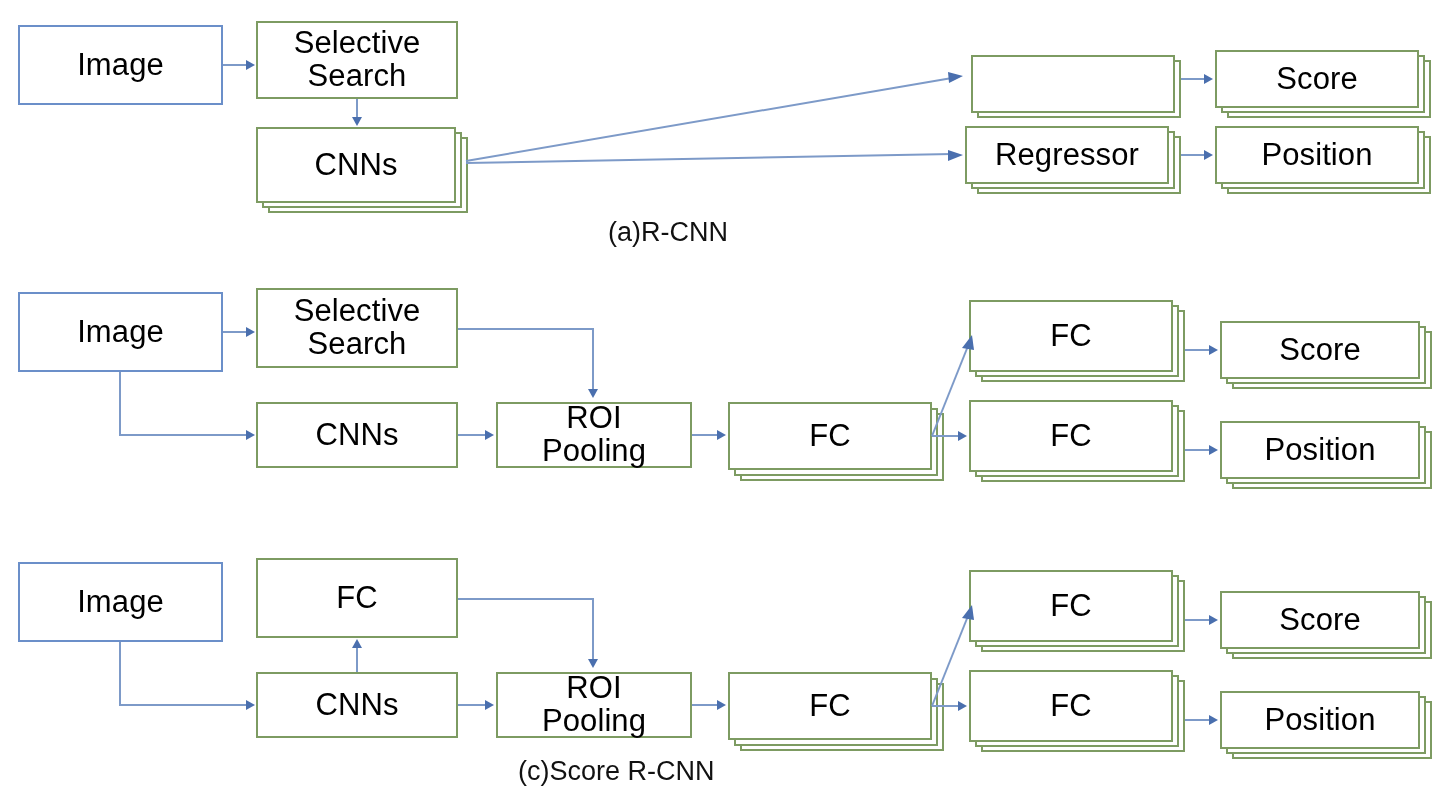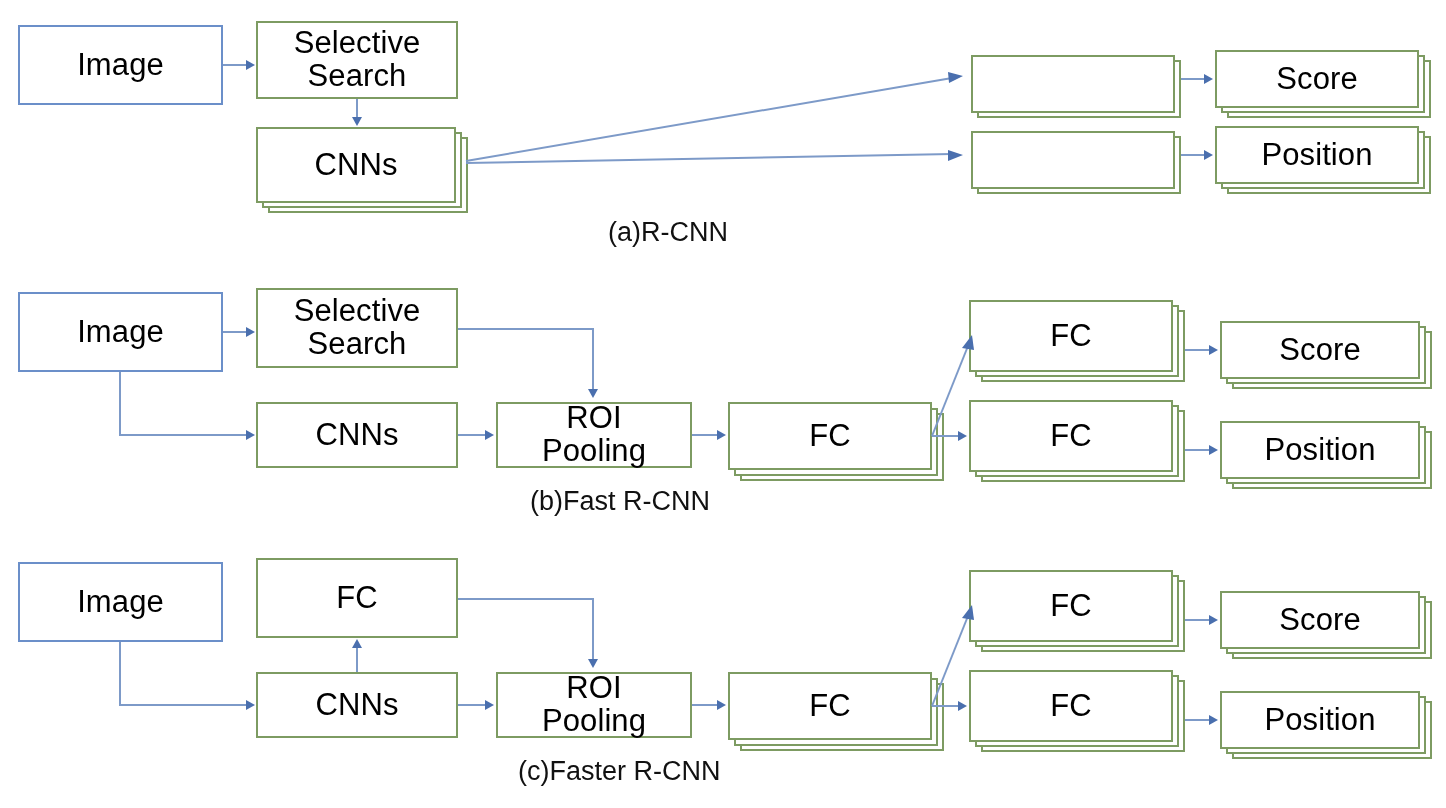--- a/index.html
+++ b/index.html
@@ -121,20 +121,21 @@
 
     <div class="stack2" style="left:977px; top:60px; width:204px; height:58px;"></div>
     <div class="stack1" style="left:971px; top:55px; width:204px; height:58px;"></div>
 
     <div class="stack2" style="left:1227px; top:60px; width:204px; height:58px;"></div>
     <div class="stack1" style="left:1221px; top:55px; width:204px; height:58px;"></div>
     <div class="node" style="left:1215px; top:50px; width:204px; height:58px;">Score</div>
 
     <div class="stack2" style="left:977px; top:136px; width:204px; height:58px;"></div>
     <div class="stack1" style="left:971px; top:131px; width:204px; height:58px;"></div>
+    <div class="node" style="left:965px; top:126px; width:204px; height:58px;">Regressor</div>
 
     <div class="stack2" style="left:1227px; top:136px; width:204px; height:58px;"></div>
     <div class="stack1" style="left:1221px; top:131px; width:204px; height:58px;"></div>
     <div class="node" style="left:1215px; top:126px; width:204px; height:58px;">Position</div>
 
     <div class="seg h" style="left:223px; top:64px; width:24px;"></div>
     <div class="arrowhead right" style="left:246px; top:60px;"></div>
 
     <div class="seg v" style="left:356px; top:99px; width:2px; height:19px;"></div>
     <div class="arrowhead down" style="left:352px; top:117px;"></div>
@@ -211,21 +212,20 @@
       <line x1="932" y1="168" x2="968" y2="78" stroke="#7d9ac8" stroke-width="2"></line>
       <polygon points="972,67 962,80 974,82" fill="#4a6fae"></polygon>
     </svg>
 
     <div class="seg h" style="left:1185px; top:81px; width:25px;"></div>
     <div class="arrowhead right" style="left:1209px; top:77px;"></div>
 
     <div class="seg h" style="left:1185px; top:181px; width:25px;"></div>
     <div class="arrowhead right" style="left:1209px; top:177px;"></div>
 
-    <div class="caption" style="left:530px; top:218px;">(b)Fast R-CNN</div>
   </div>
 
   <div class="panel" style="top:538px;height:270px;">
 
     <div class="node blue" style="left:18px; top:24px; width:205px; height:80px;">Image</div>
 
     <div class="node" style="left:256px; top:20px; width:202px; height:80px;">FC</div>
 
     <div class="node" style="left:256px; top:134px; width:202px; height:66px;">CNNs</div>
 
@@ -276,16 +276,16 @@
       <line x1="932" y1="168" x2="968" y2="78" stroke="#7d9ac8" stroke-width="2"></line>
       <polygon points="972,67 962,80 974,82" fill="#4a6fae"></polygon>
     </svg>
 
     <div class="seg h" style="left:1185px; top:81px; width:25px;"></div>
     <div class="arrowhead right" style="left:1209px; top:77px;"></div>
 
     <div class="seg h" style="left:1185px; top:181px; width:25px;"></div>
     <div class="arrowhead right" style="left:1209px; top:177px;"></div>
 
-    <div class="caption" style="left:518px; top:218px;">(c)Faster R-CNN</div>
+    <div class="caption" style="left:518px; top:218px;">(c)Score R-CNN</div>
   </div>
 
 </div>
 
 </body></html>

